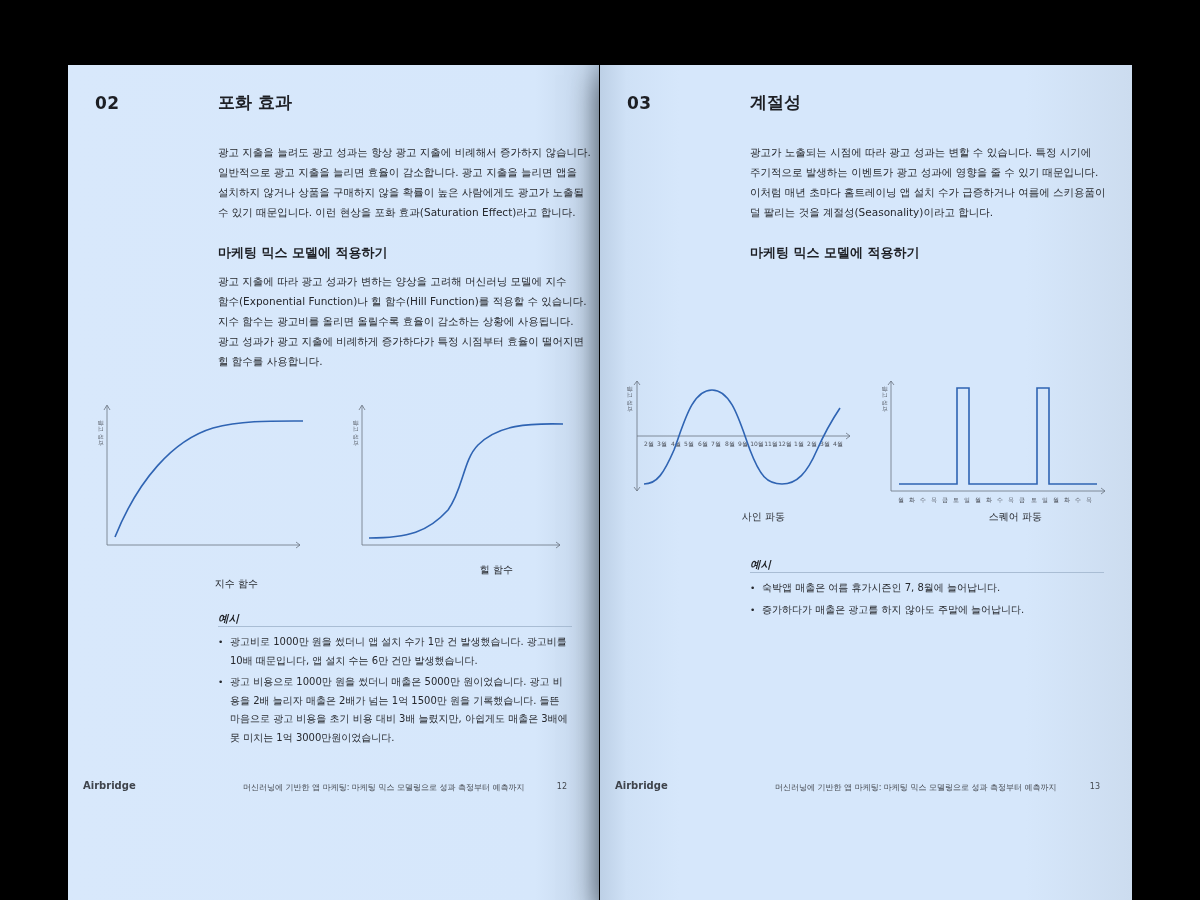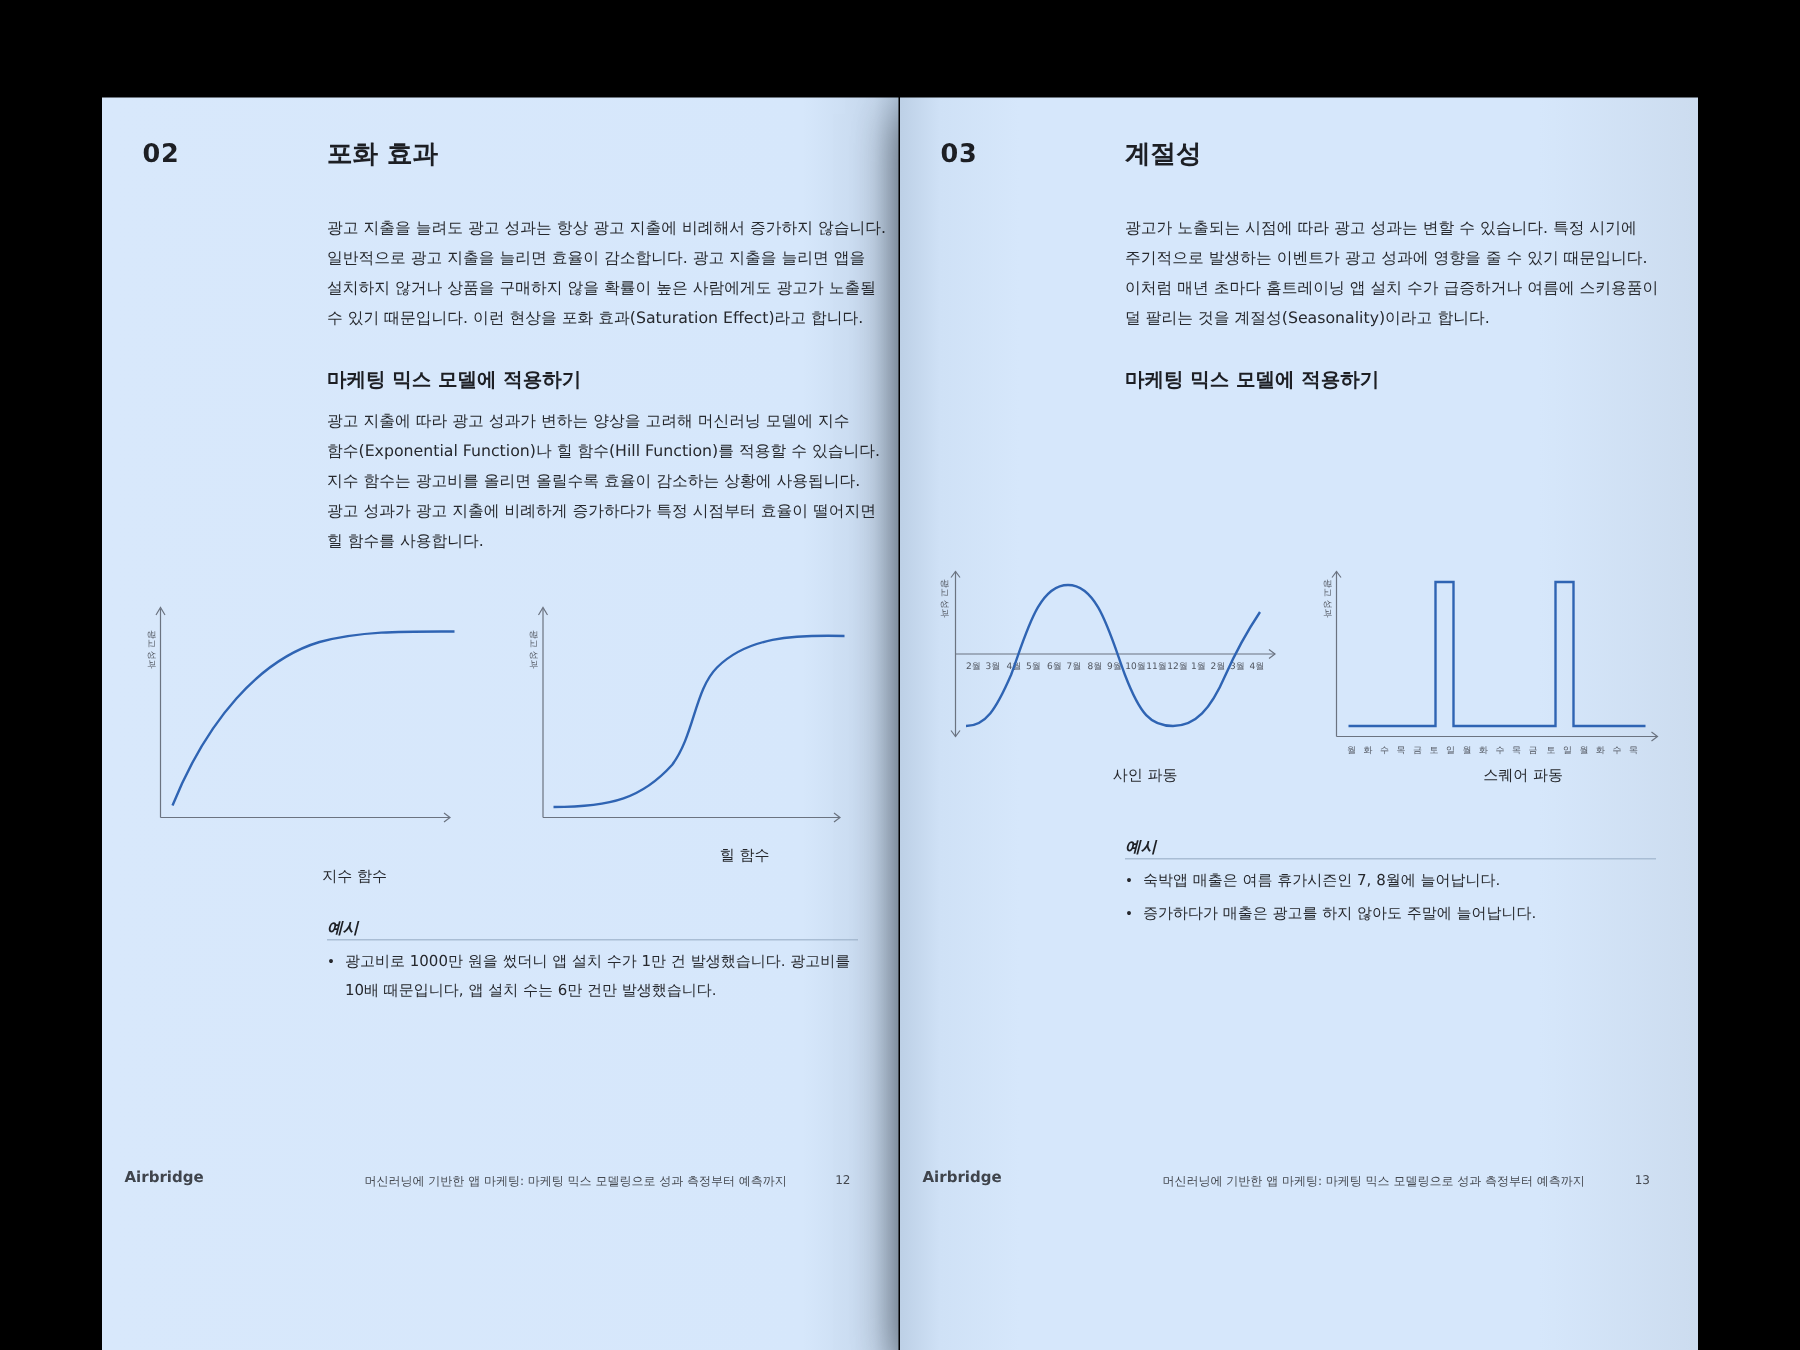--- a/index.html
+++ b/index.html
@@ -76,20 +76,21 @@
       <text class="axis-text" x="196" y="156" text-anchor="middle">광고 지출</text>
       <path d="M21,138 C60,138 80,132 100,110 C115,90 115,60 130,45 C150,25 180,23 216,24" fill="none" stroke="#2f64b3" stroke-width="1.6"></path>
     </svg>
   </div>
   <div class="chart-caption" style="left:355px; top:498px; width:90px;">힐 함수</div>
 
   <div class="example-box" style="top:547px;">
     <div class="example-title">예시</div>
     <ul class="example-list">
       <li>광고비로 1000만 원을 썼더니 앱 설치 수가 1만 건 발생했습니다. 광고비를 10배 때문입니다, 앱 설치 수는 6만 건만 발생했습니다.</li>
+      <li>광고 비용으로 1000만 원을 썼더니 매출은 5000만 원이었습니다. 광고 비용을 2배 늘리자 매출은 2배가 넘는 1억 1500만 원을 기록했습니다. 들뜬 마음으로 광고 비용을 초기 비용 대비 3배 늘렸지만, 아쉽게도 매출은 3배에 못 미치는 1억 3000만원이었습니다.</li>
     </ul>
   </div>
 
   <div class="footer">
     <span class="brand">Airbridge</span>
     <span class="book">머신러닝에 기반한 앱 마케팅: 마케팅 믹스 모델링으로 성과 측정부터 예측까지</span>
     <span class="pnum">12</span>
   </div>
 </div>
 

